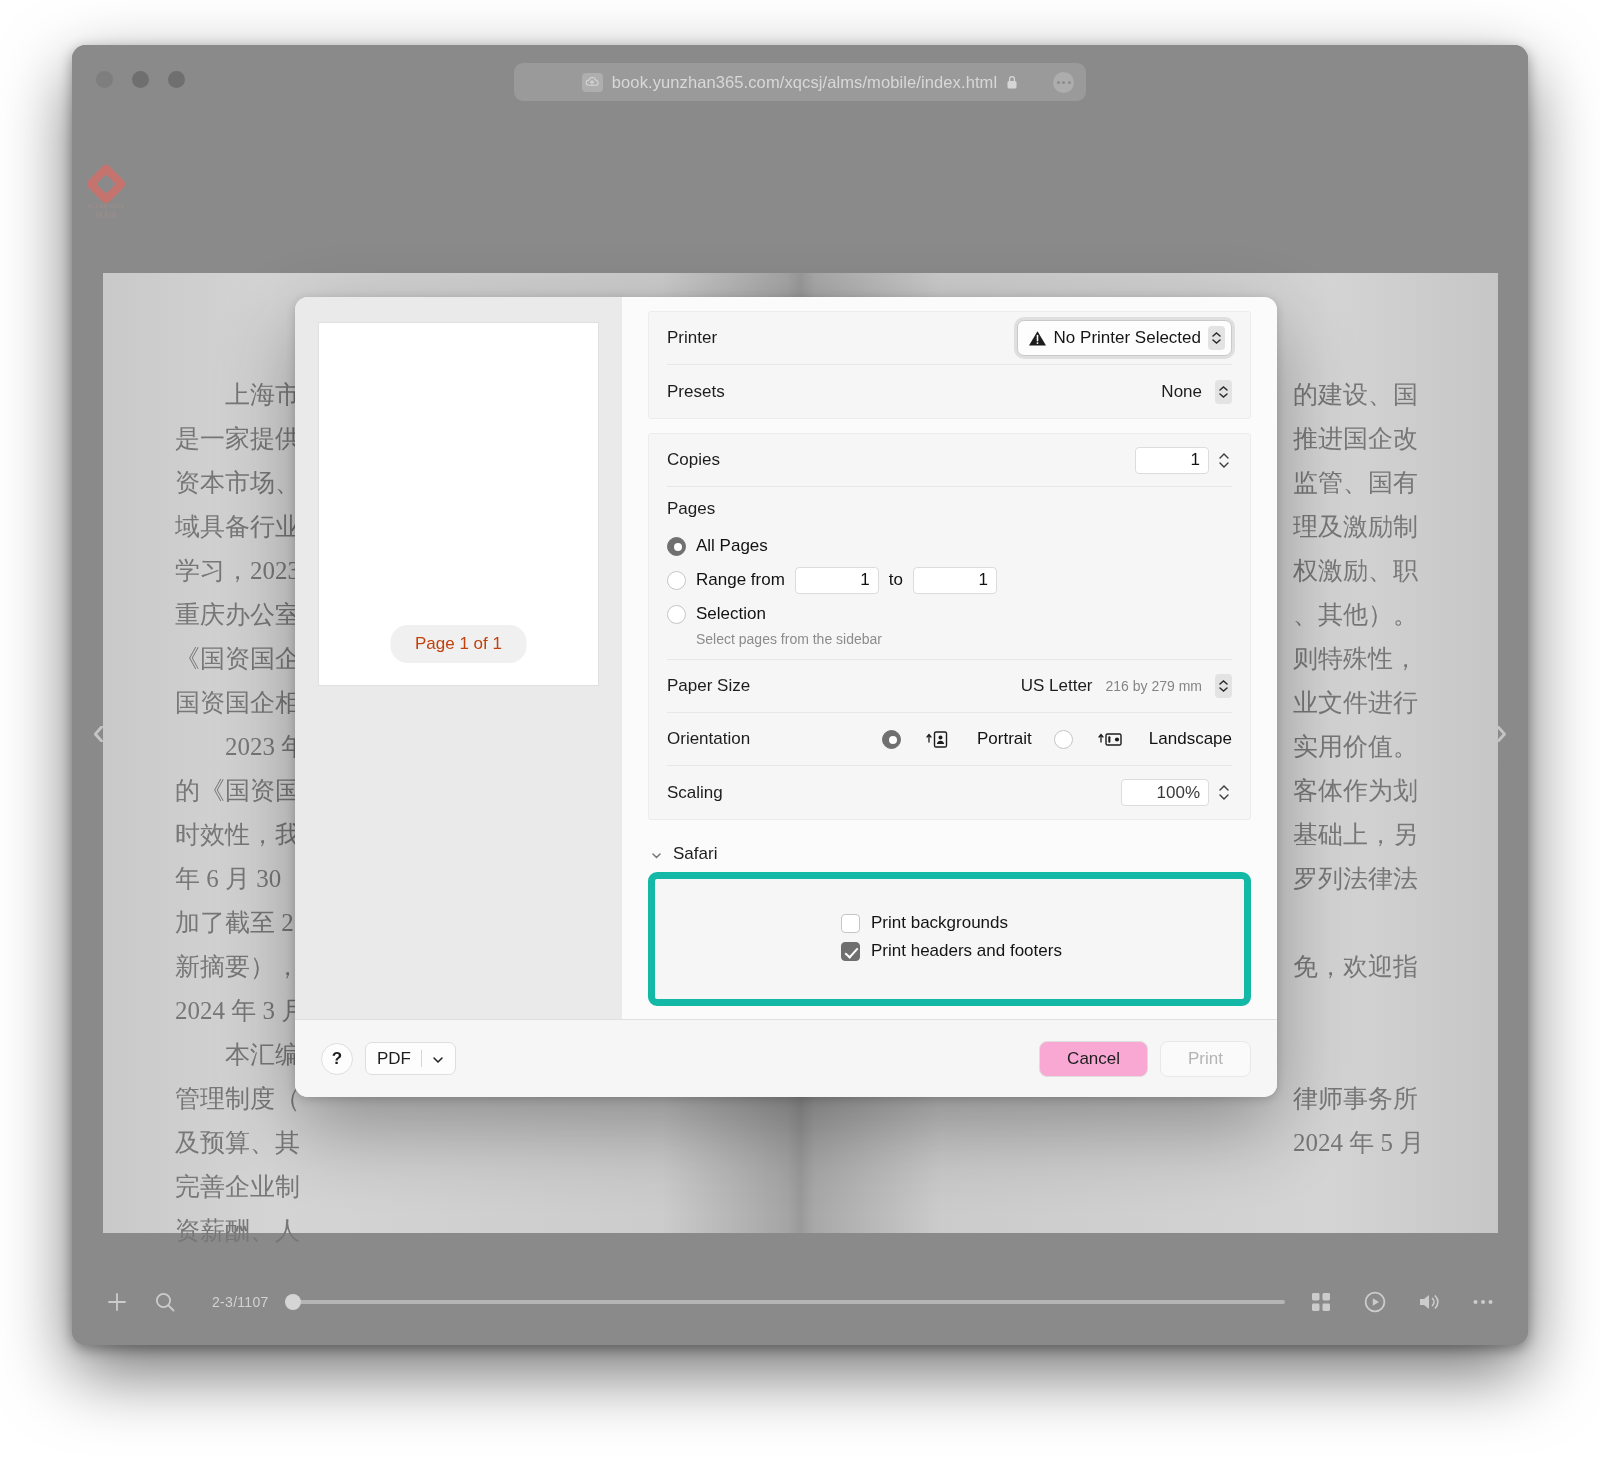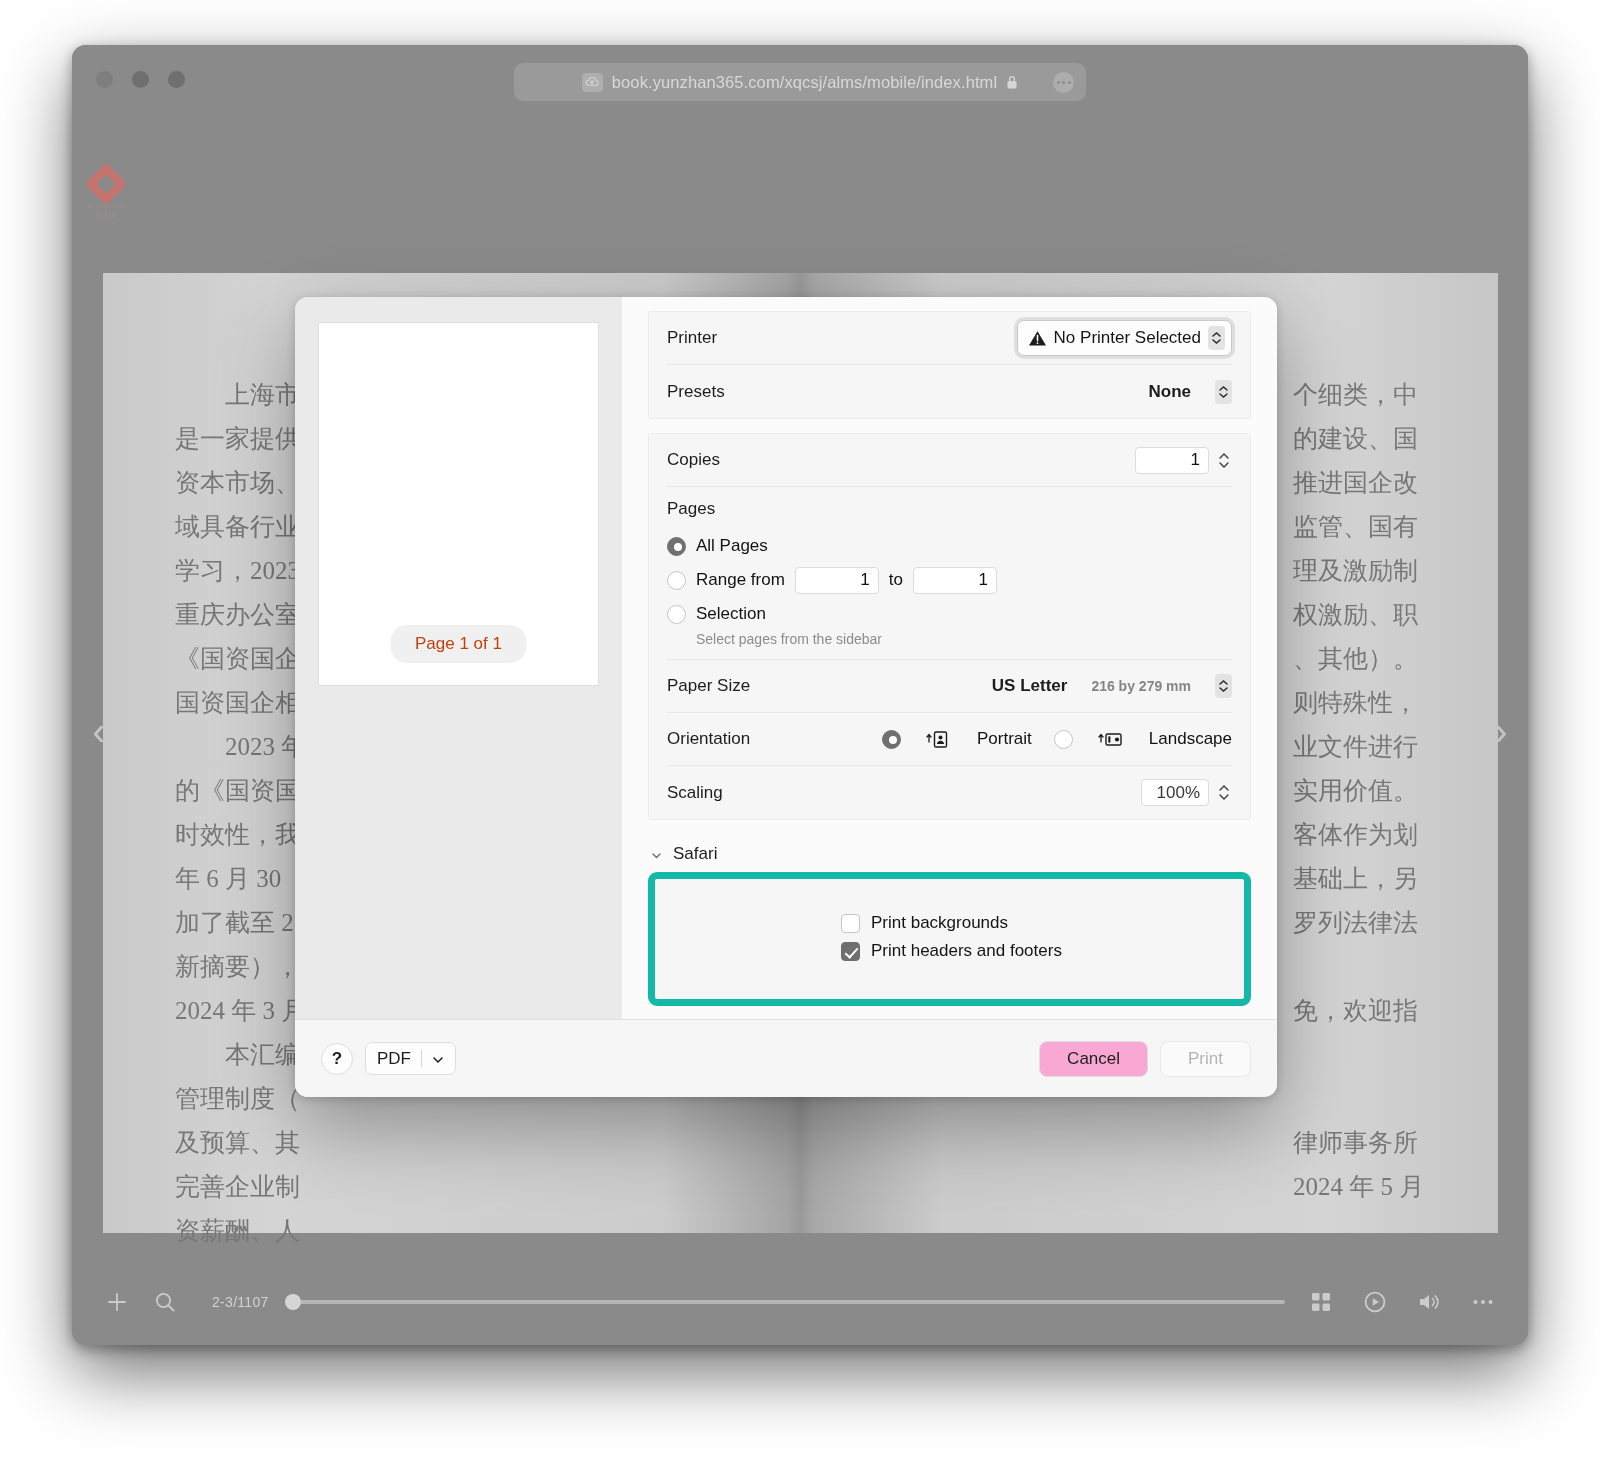--- a/index.html
+++ b/index.html
@@ -226,36 +226,36 @@
     width: 17px; height: 24px;
     background: #e3e3e3;
     border-radius: 4px;
     display: flex; flex-direction: column;
     align-items: center; justify-content: center;
     gap: 2px; flex: none;
   }
   .chev-stepper svg { display: block; }
 
   .plain-pop {
-    display: inline-flex; align-items: center; gap: 24px;
-    font-size: 17px; color: #1d1d1d; font-weight: bold;
+    display: inline-flex; align-items: center; gap: 13px;
+    font-size: 17px; color: #1d1d1d;
   }
   .paper-dims { font-size: 14px; color: #858585; }
 
   .num-field {
     width: 74px; height: 27px;
     background: #ffffff;
     border: 1px solid #dcdcdc;
     border-radius: 4px;
     display: flex; align-items: center; justify-content: flex-end;
     padding-right: 8px;
     font-size: 17px; color: #121212;
   }
   .num-field.wide { width: 84px; }
-  .num-field.scale { width: 68px; color: #3a3a3a; }
+  .num-field.scale { width: 88px; color: #3a3a3a; }
   .num-stepper {
     width: 16px; height: 28px;
     display: flex; flex-direction: column; align-items: center; justify-content: center;
     gap: 3px; margin-left: 7px; flex: none;
   }
 
   .sec-title { font-size: 17px; color: #1d1d1d; padding: 4px 0 10px 0; }
   .radio-row { display: flex; align-items: center; gap: 10px; min-height: 34px; }
   .radio {
     width: 19px; height: 19px; border-radius: 50%;
@@ -394,21 +394,20 @@
         <div class="ln">新摘要），</div>
         <div class="ln">2024 年 3 月</div>
         <div class="ln indent">本汇编</div>
         <div class="ln">管理制度（</div>
         <div class="ln">及预算、其</div>
         <div class="ln">完善企业制</div>
         <div class="ln">资薪酬、人</div>
       </div>
 
       <div class="page-col right">
-        <div class="ln">个细类，中</div>
         <div class="ln">的建设、国</div>
         <div class="ln">推进国企改</div>
         <div class="ln">监管、国有</div>
         <div class="ln">理及激励制</div>
         <div class="ln">权激励、职</div>
         <div class="ln">、其他）。</div>
         <div class="ln">则特殊性，</div>
         <div class="ln">业文件进行</div>
         <div class="ln">实用价值。</div>
         <div class="ln">客体作为划</div>

